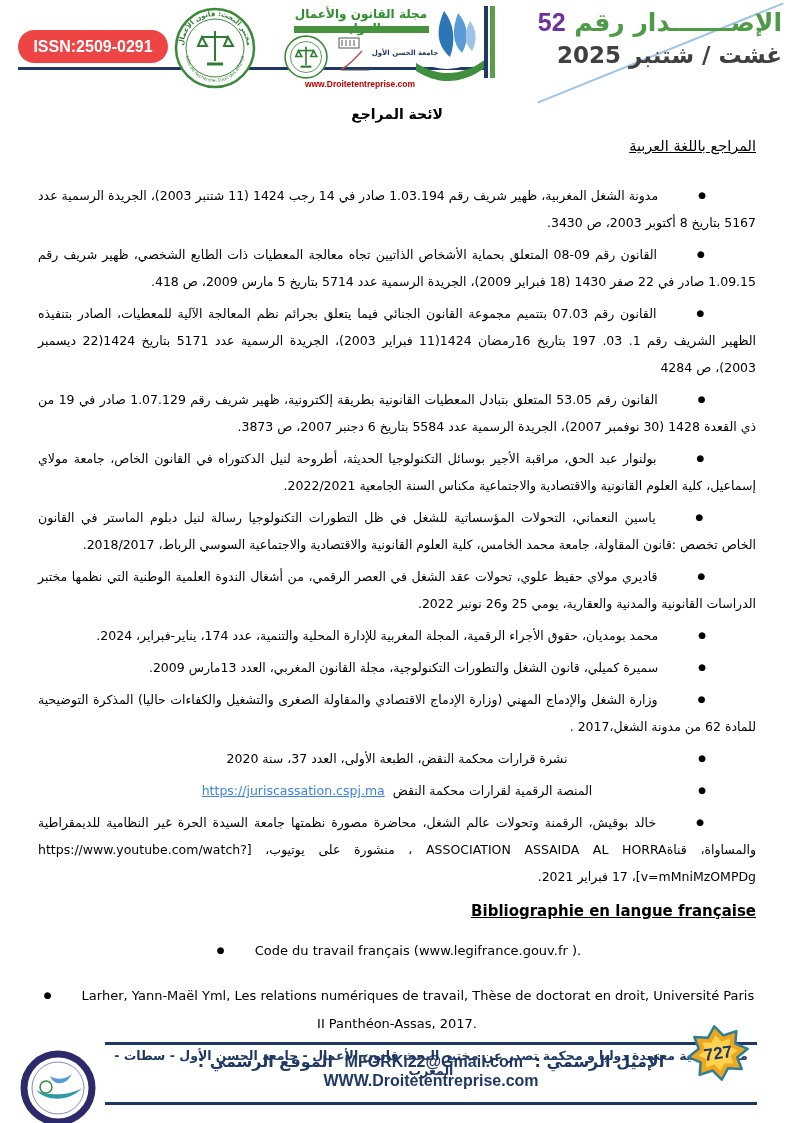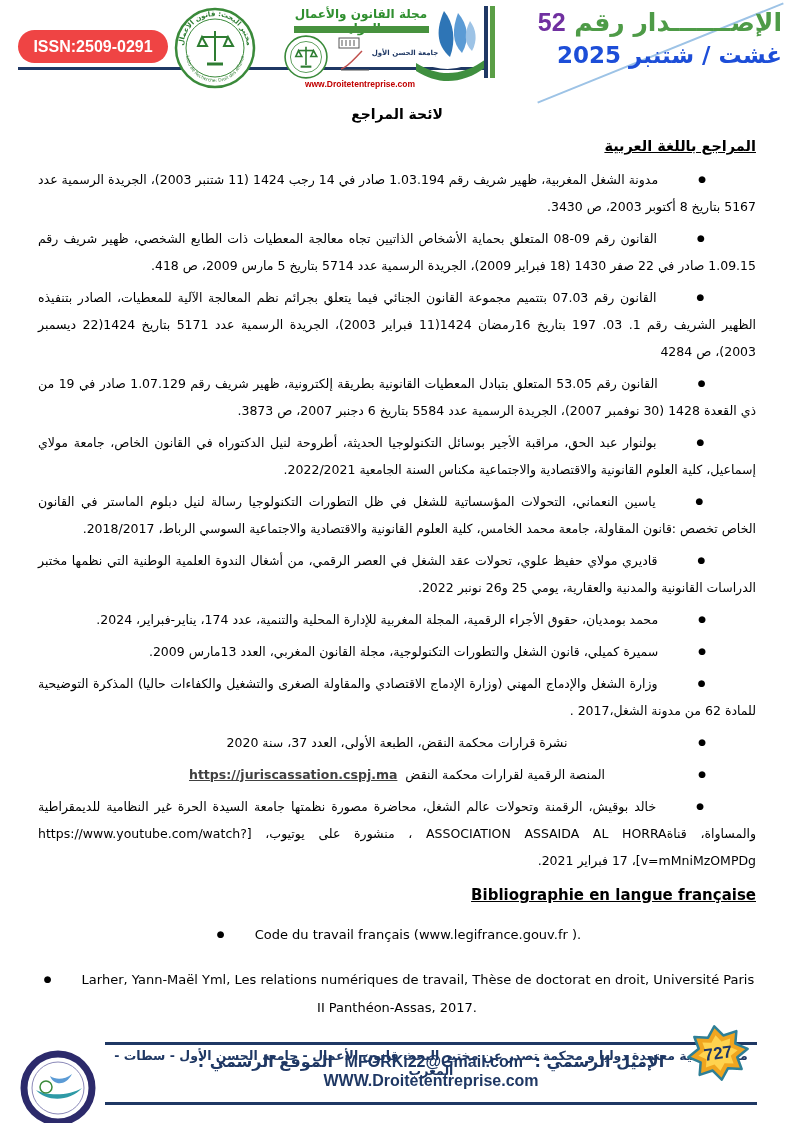--- a/index.html
+++ b/index.html
@@ -27,33 +27,33 @@
   .vbar { position:absolute; top:6px; height:72px; }
   .vbar.navy  { left:484px; width:4px; background:#1f3864; }
   .vbar.green { left:490px; width:5px; background:#5a9e46; }
   .issue-block { position:absolute; left:500px; top:8px; width:282px; }
   .diag { position:absolute; left:528px; top:52px; width:265px; height:0;
           border-top:2px solid #9dc3e6; transform:rotate(-22deg); }
   .issue-line { position:relative; direction:rtl; text-align:right; padding-left:6px;
                 font-size:25px; font-weight:bold; color:#4e9b47; }
   .issue-num { color:#7030a0; font-family:"Liberation Sans", sans-serif; }
   .date-line { position:relative; direction:rtl; text-align:right; margin-top:5px; padding-left:10px;
-               font-size:23px; font-weight:bold; color:#1d4ed8; }
+               font-size:23px; font-weight:bold; color:#404040; }
 
   
   main { position:absolute; left:38px; top:98px; width:718px; }
   .doc-title { text-align:center; font-size:14px; font-weight:bold; margin:8px 0 16px; direction:rtl; }
-  .sec-ar { direction:rtl; font-size:14.5px; font-weight:bold;
-            text-decoration:underline; margin:0 0 12px; }
+  .sec-ar { direction:rtl; font-size:14.5px; font-weight:normal;
+            text-decoration:underline; margin:0 0 28px; }
   .ref { direction:rtl; text-align:justify; font-size:12.5px; line-height:27px;
          margin:0 0 5px; text-indent:50px; }
   .blt { font-size:9px; vertical-align:2px; margin-left:40px; }
   .ref.center { text-align:center; text-indent:0; position:relative; }
   .ref.center .blt { position:absolute; right:50px; top:0; margin-left:0; }
-  .lnk { color:#404040; text-decoration:underline; cursor:pointer;font-weight:bold; }
+  .lnk { color:#3b82f6; text-decoration:underline; cursor:pointer; }
   .sec-fr { font-size:15px; font-weight:bold; text-decoration:underline; margin:12px 0 12px;
             text-align:right; direction:ltr; }
   .fref { direction:ltr; text-align:center; font-size:13px; line-height:28px; margin:16px 0 8px;
           text-indent:4px; }
   .fref .blt { margin-left:0; margin-right:30px; }
 
   
   .f-rule { position:absolute; left:105px; width:652px; height:3px; background:#1f3864; }
   .f-rule.top { top:1042px; }
   .f-rule.bot { top:1102px; }

